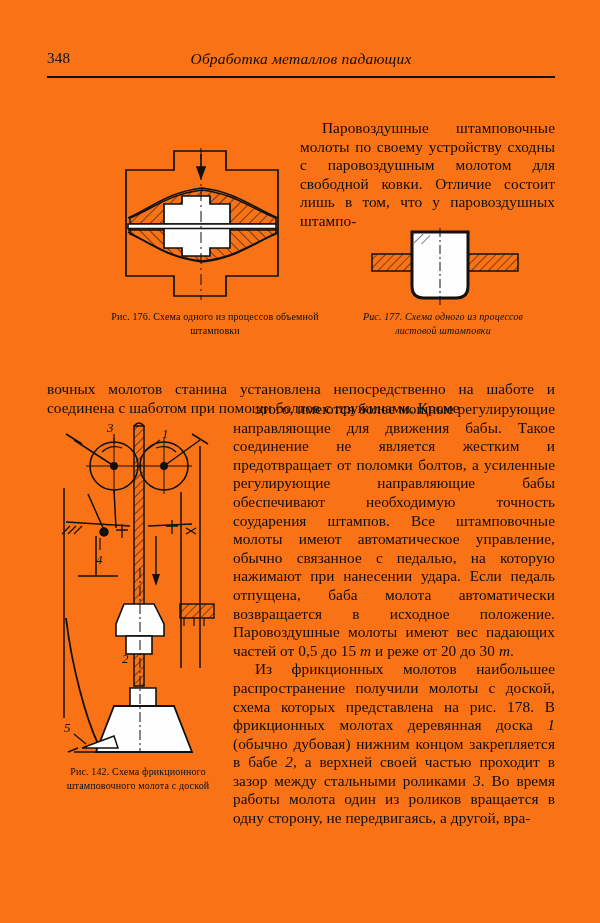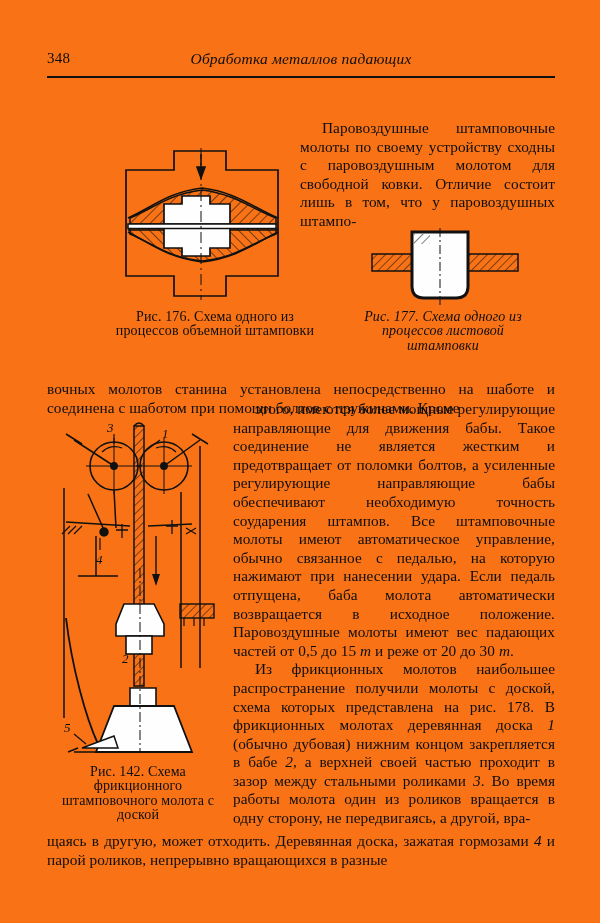--- a/index.html
+++ b/index.html
@@ -71,21 +71,21 @@
   #mid-para     { left: 47px;  top: 380px; width: 508px; }
   #right-col-2  { left: 233px; top: 400px; width: 322px; }
   #bottom-para  { left: 47px;  top: 832px; width: 508px; }
 
   .indent { text-indent: 22px; }
 
   
   .cap {
     position: absolute;
     text-align: center;
-    font-size: 14px;
+    font-size: 10px;
     line-height: 14.4px;
     letter-spacing: 0.15px;
   }
   #cap-176 { left: 108px; top: 310px; width: 214px; }
   #cap-177 { left: 358px; top: 310px; width: 170px; font-style: italic; }
   #cap-178 { left: 52px;  top: 765px; width: 172px; }
 
   
   .fig { position: absolute; }
   #fig-176 { left: 106px; top: 148px; width: 190px; height: 152px; }
@@ -256,17 +256,14 @@
       </g>
     </svg>
   </div>
   <div class="cap" id="cap-178">Рис. 142. Схема фрикционного штамповочного молота с доской</div>
 
   <div class="tb" id="right-col-2">
     <p class="indent"><span>этого, имеются более мощные регулирующие направляющие для движения бабы. Такое соединение не является жестким и предотвращает от поломки болтов, а усиленные регулирующие направляющие бабы обеспечивают необходимую точность соударения штампов. Все штамповочные молоты имеют автоматическое управление, обычно связанное с педалью, на которую нажимают при нанесении удара. Если педаль отпущена, баба молота автоматически возвращается в исходное положение. Паровоздушные молоты имеют вес падающих частей от 0,5 до 15 </span><i>т</i><span> и реже от 20 до 30 </span><i>т</i><span>.</span></p>
     <p class="indent"><span>Из фрикционных молотов наибольшее распространение получили молоты с доской, схема которых представлена на рис. 178. В фрикционных молотах деревянная доска </span><i>1</i><span> (обычно дубовая) нижним концом закрепляется в бабе </span><i>2</i><span>, а верхней своей частью проходит в зазор между стальными роликами </span><i>3</i><span>. Во время работы молота один из роликов вращается в одну сторону, не передвигаясь, а другой, вра-</span></p>
   </div>
 
-  <div class="tb" id="bottom-para">
-    <p><span>щаясь в другую, может отходить. Деревянная доска, зажатая гормозами </span><i>4</i><span> и парой роликов, непрерывно вращающихся в разные</span></p>
-  </div>
 
 </div>
 
 </body></html>

